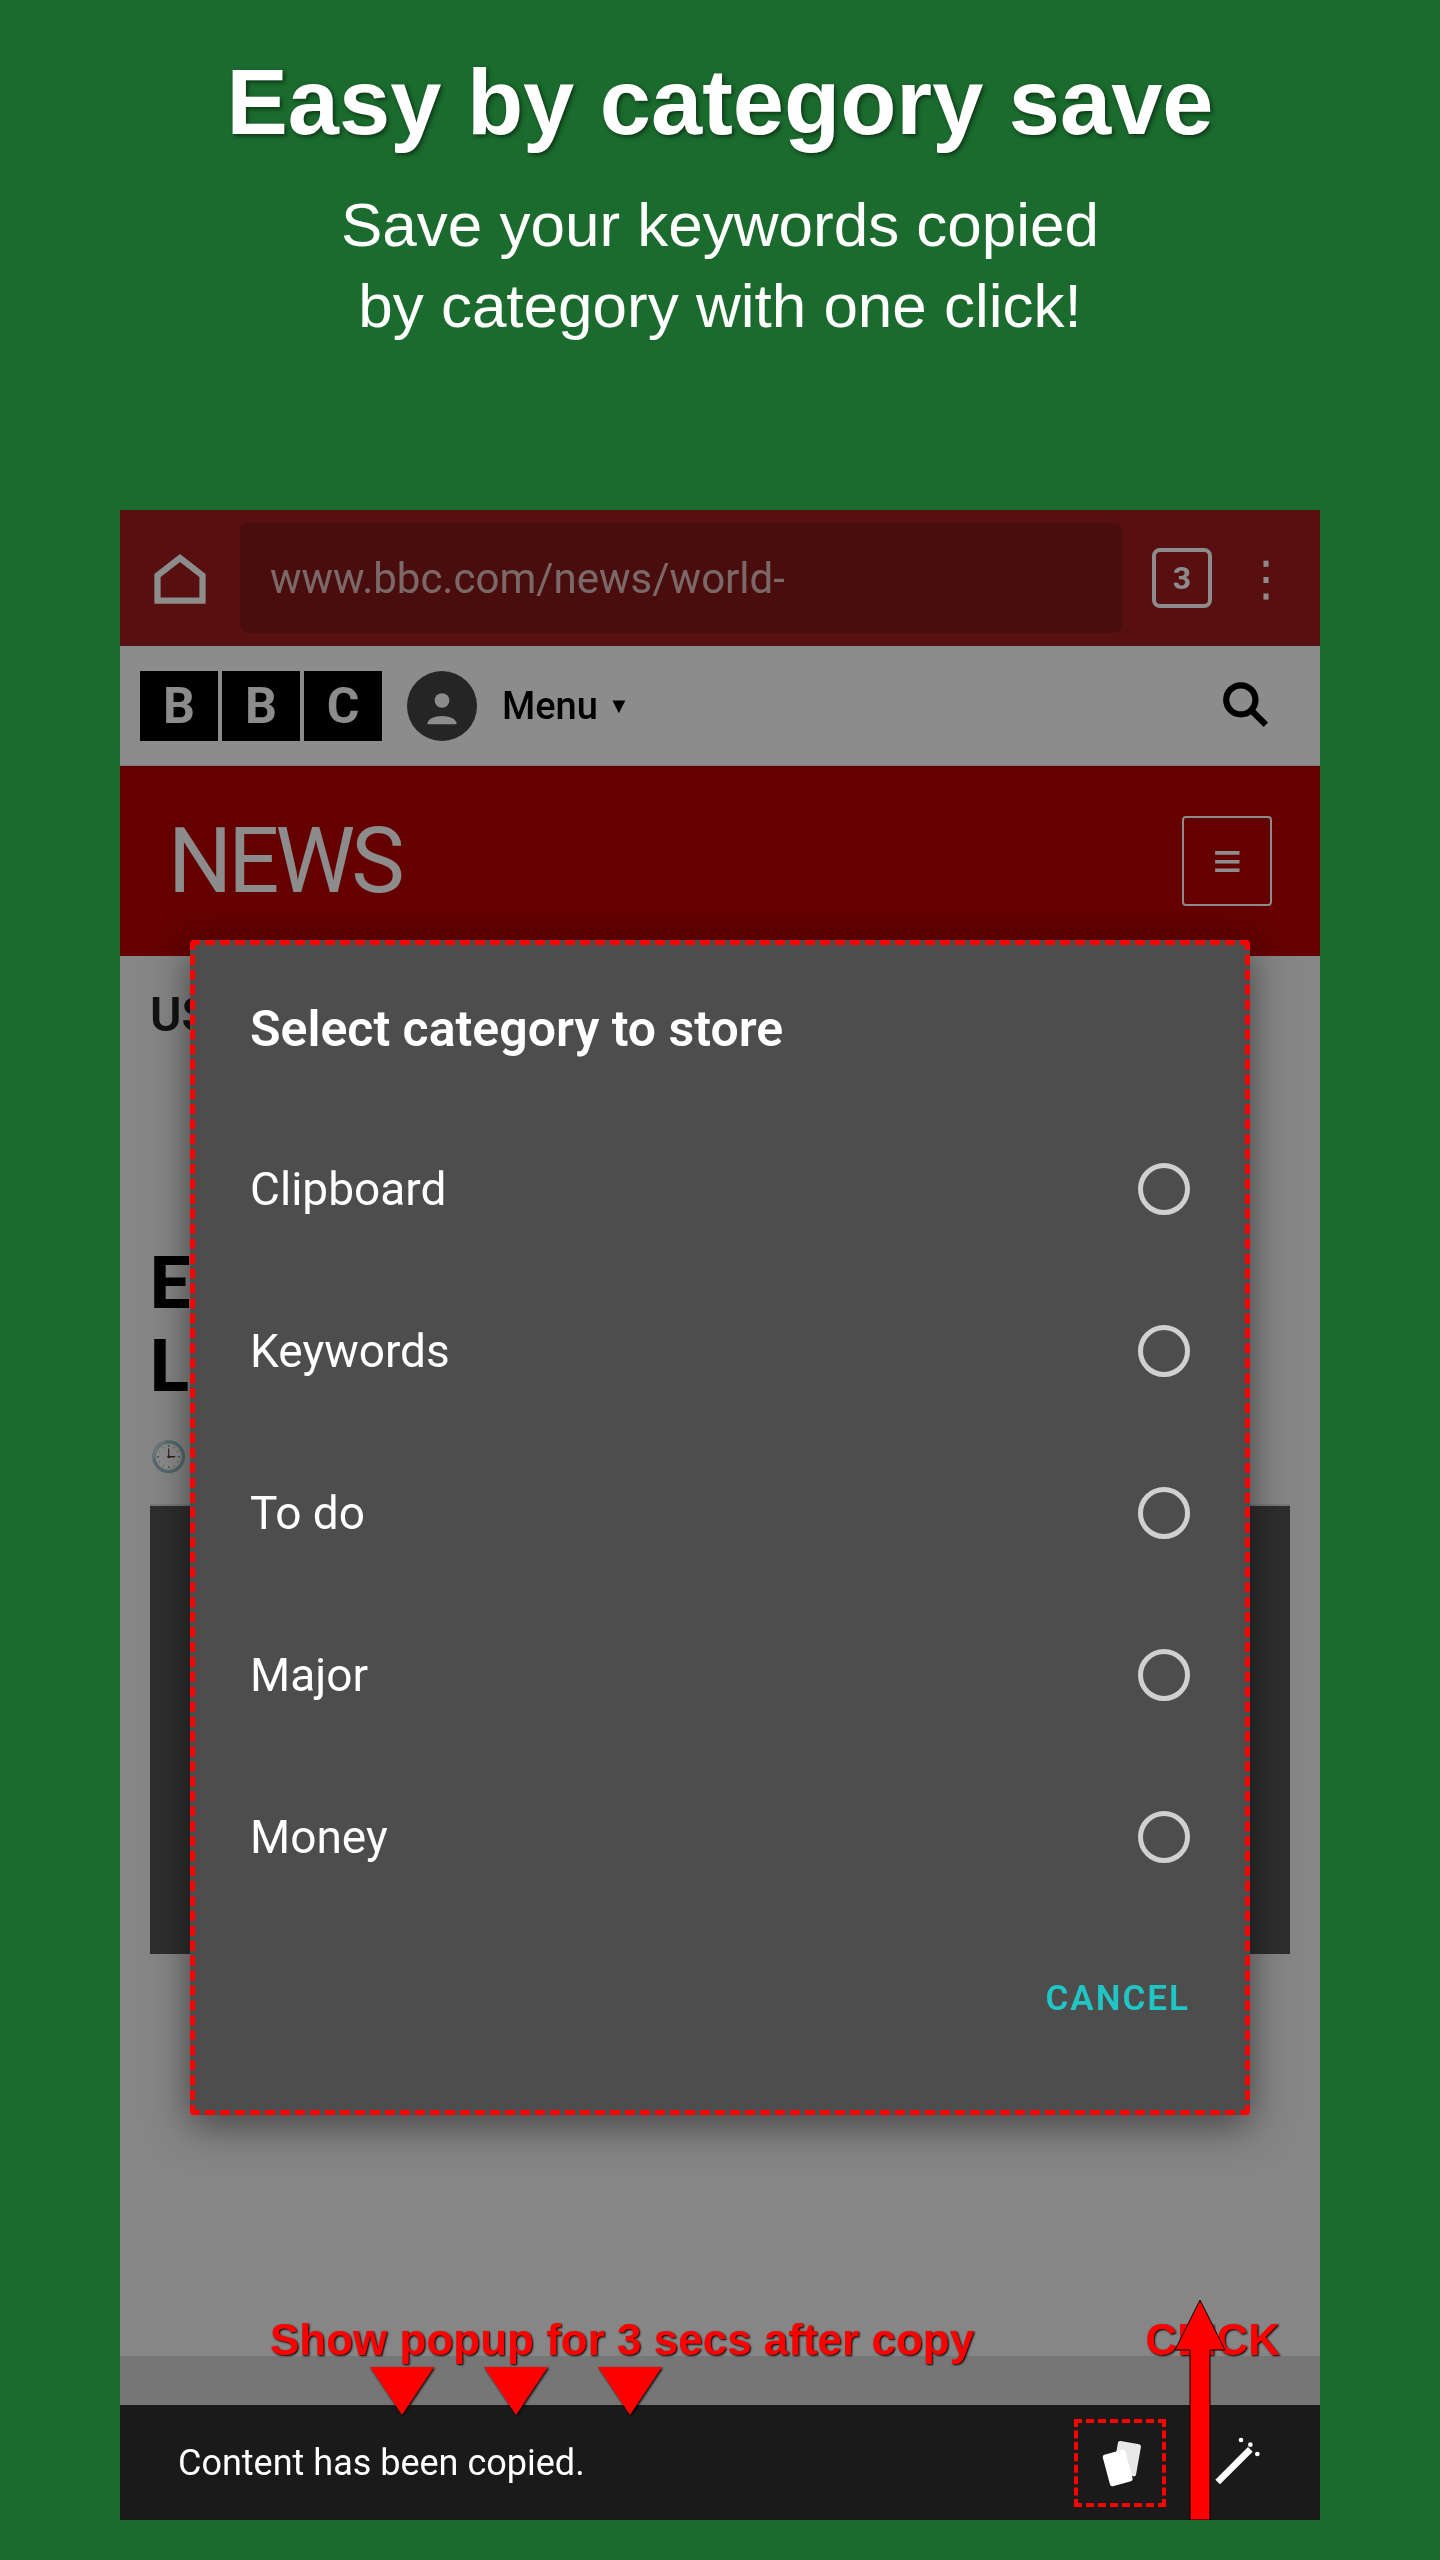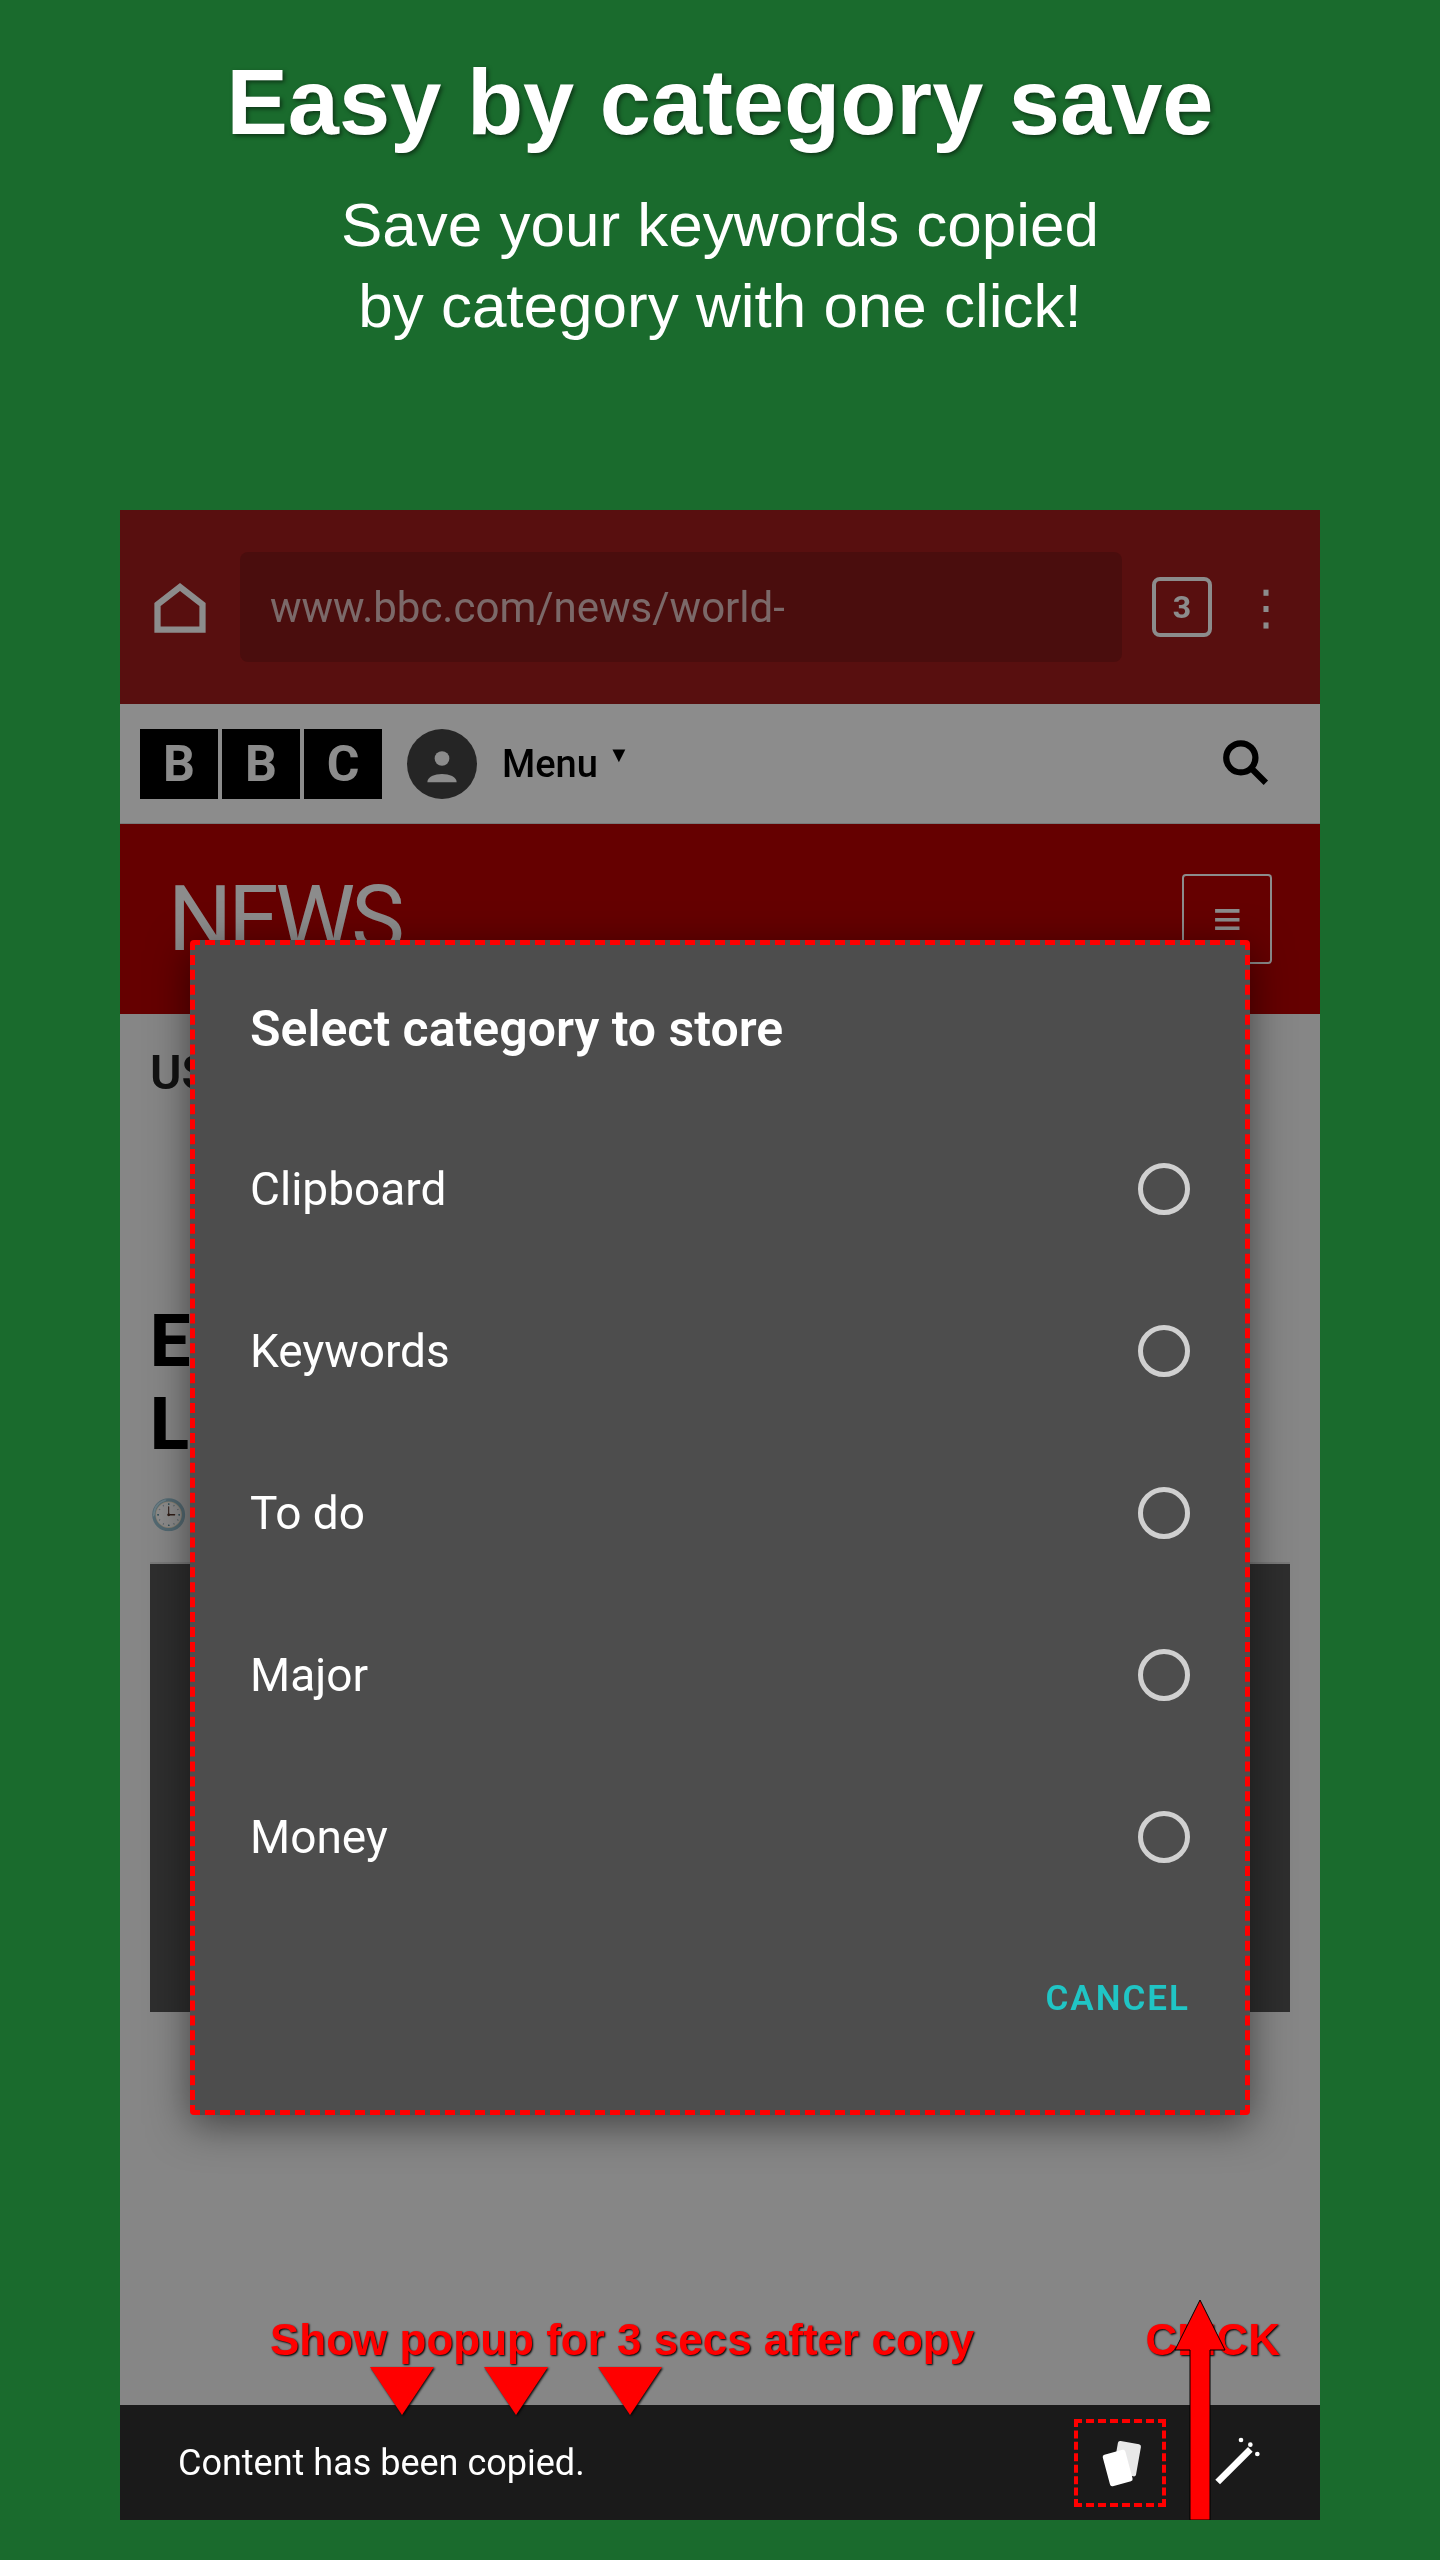--- a/index.html
+++ b/index.html
@@ -32,21 +32,21 @@
     position: absolute;
     top: 510px;
     left: 120px;
     width: 1200px;
     height: 2010px;
     background: #d8d8d8;
     overflow: hidden;
   }
   .browser-top {
     background: #a01d1d;
-    height: 194px;
+    height: 136px;
     display: flex;
     align-items: center;
     padding: 0 30px;
     gap: 30px;
   }
   .home-icon {
     color: #fff;
     font-size: 60px;
     width: 60px;
     height: 60px;
@@ -104,21 +104,21 @@
   .account-circle {
     width: 70px;
     height: 70px;
     border-radius: 50%;
     background: #444;
     display:flex;
     align-items:center;
     justify-content:center;
   }
   .account-circle svg { width: 44px; height: 44px; fill: #fff; }
-  .menu-btn { font-size: 38px; font-weight: 500; display: flex; align-items: flex-start; gap: 10px; }
+  .menu-btn { font-size: 38px; font-weight: 500; display: flex; align-items: center; gap: 10px; }
   .menu-btn .caret { font-size: 22px; }
   .search-icon { margin-left: auto; }
   .search-icon svg { width: 50px; height: 50px; margin-right: 30px; }
   .news-banner {
     background: #b80000;
     height: 190px;
     display: flex;
     align-items: center;
     justify-content: space-between;
     padding: 0 48px;

